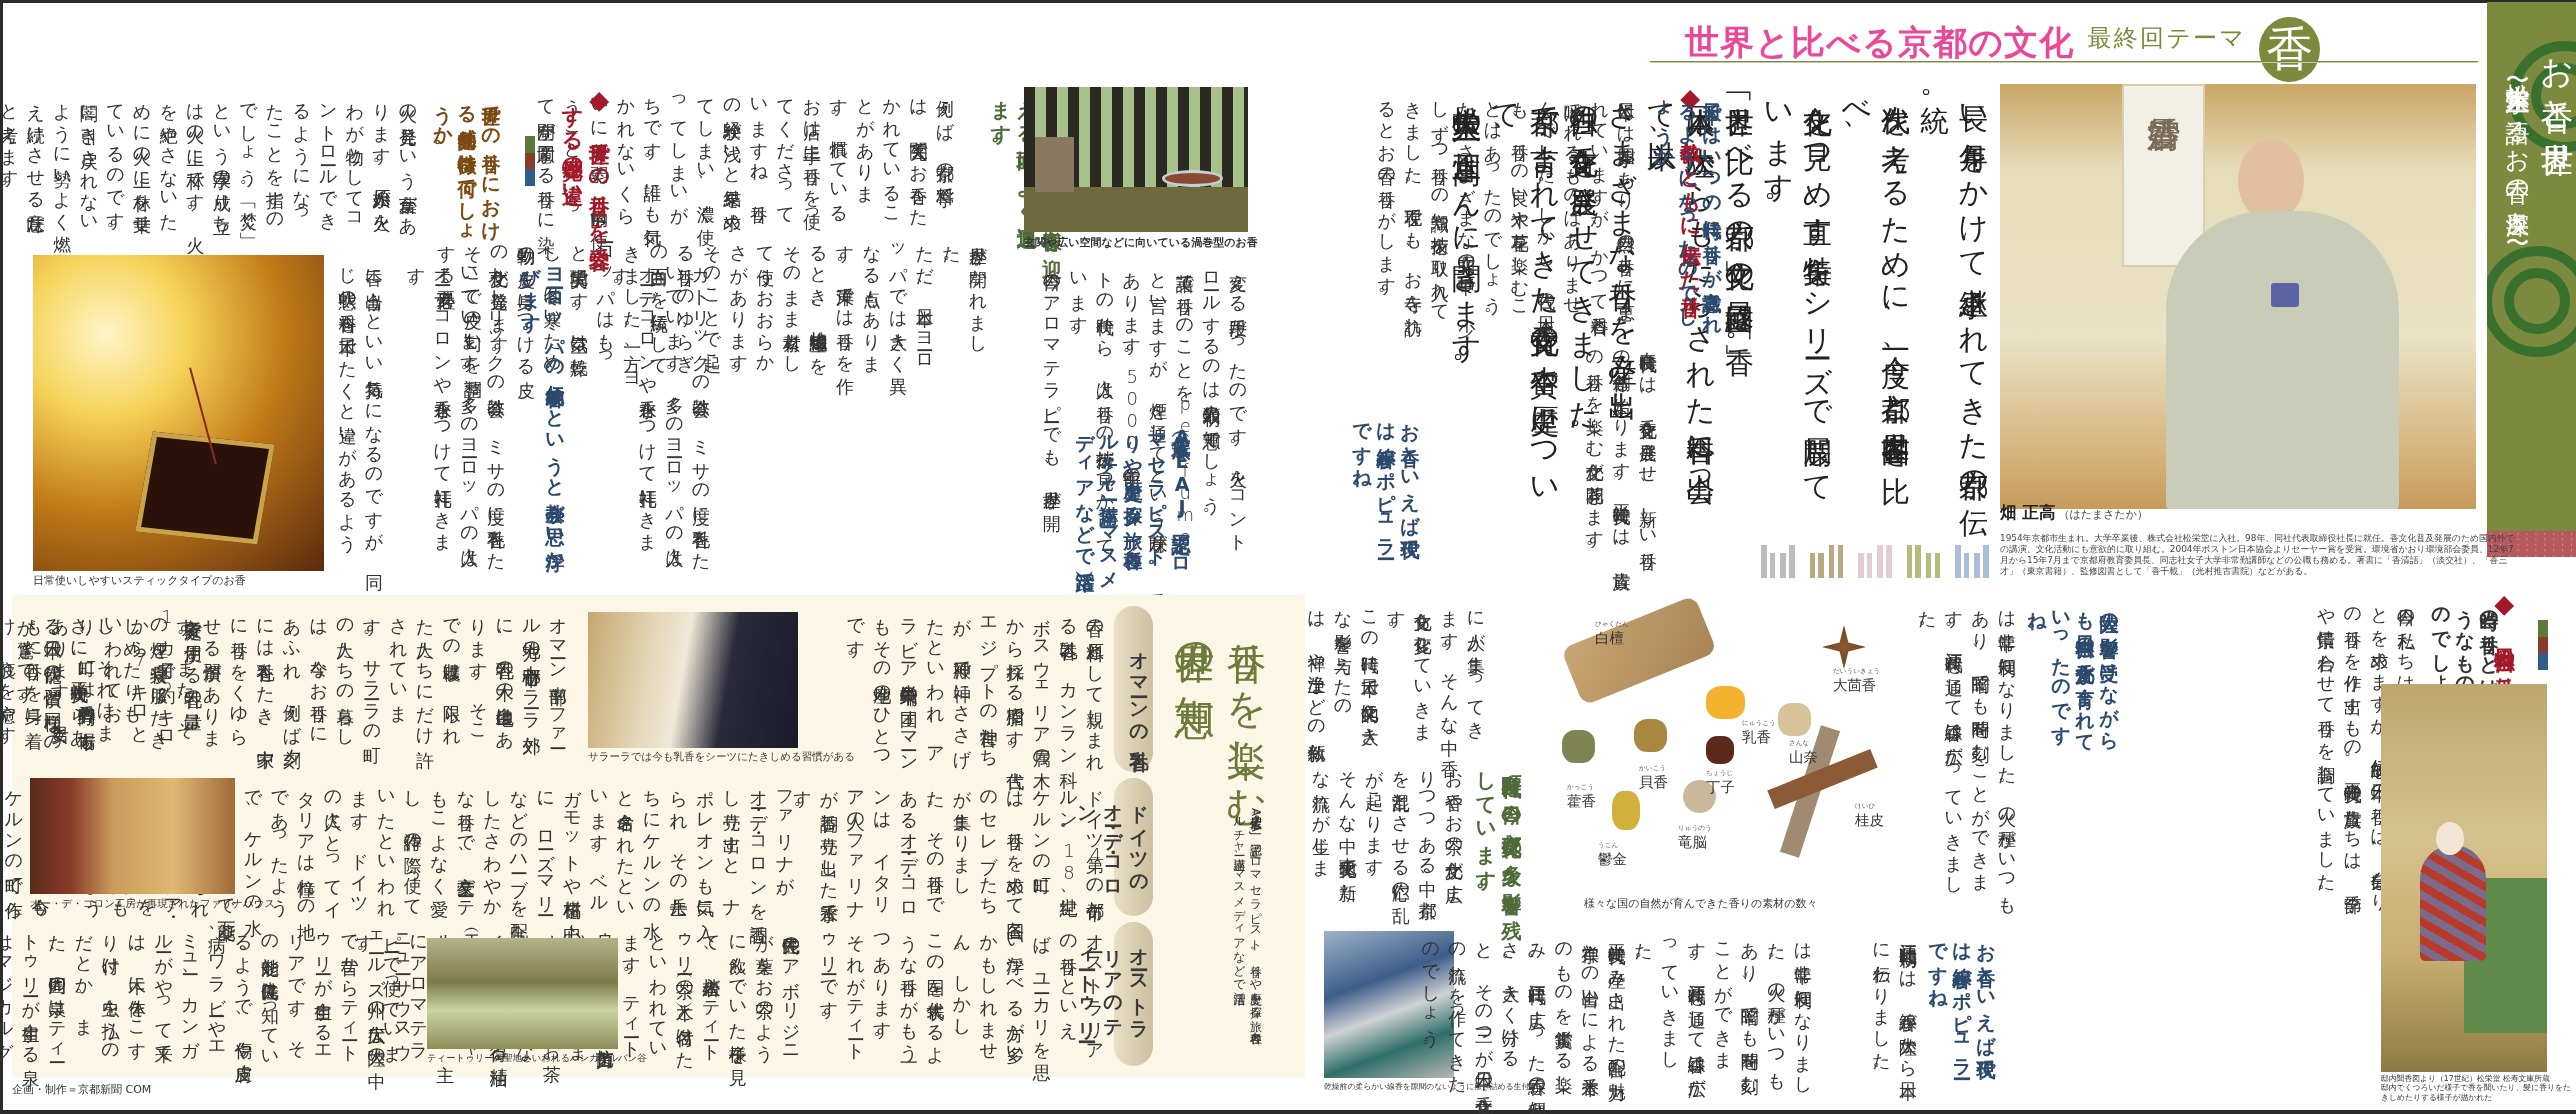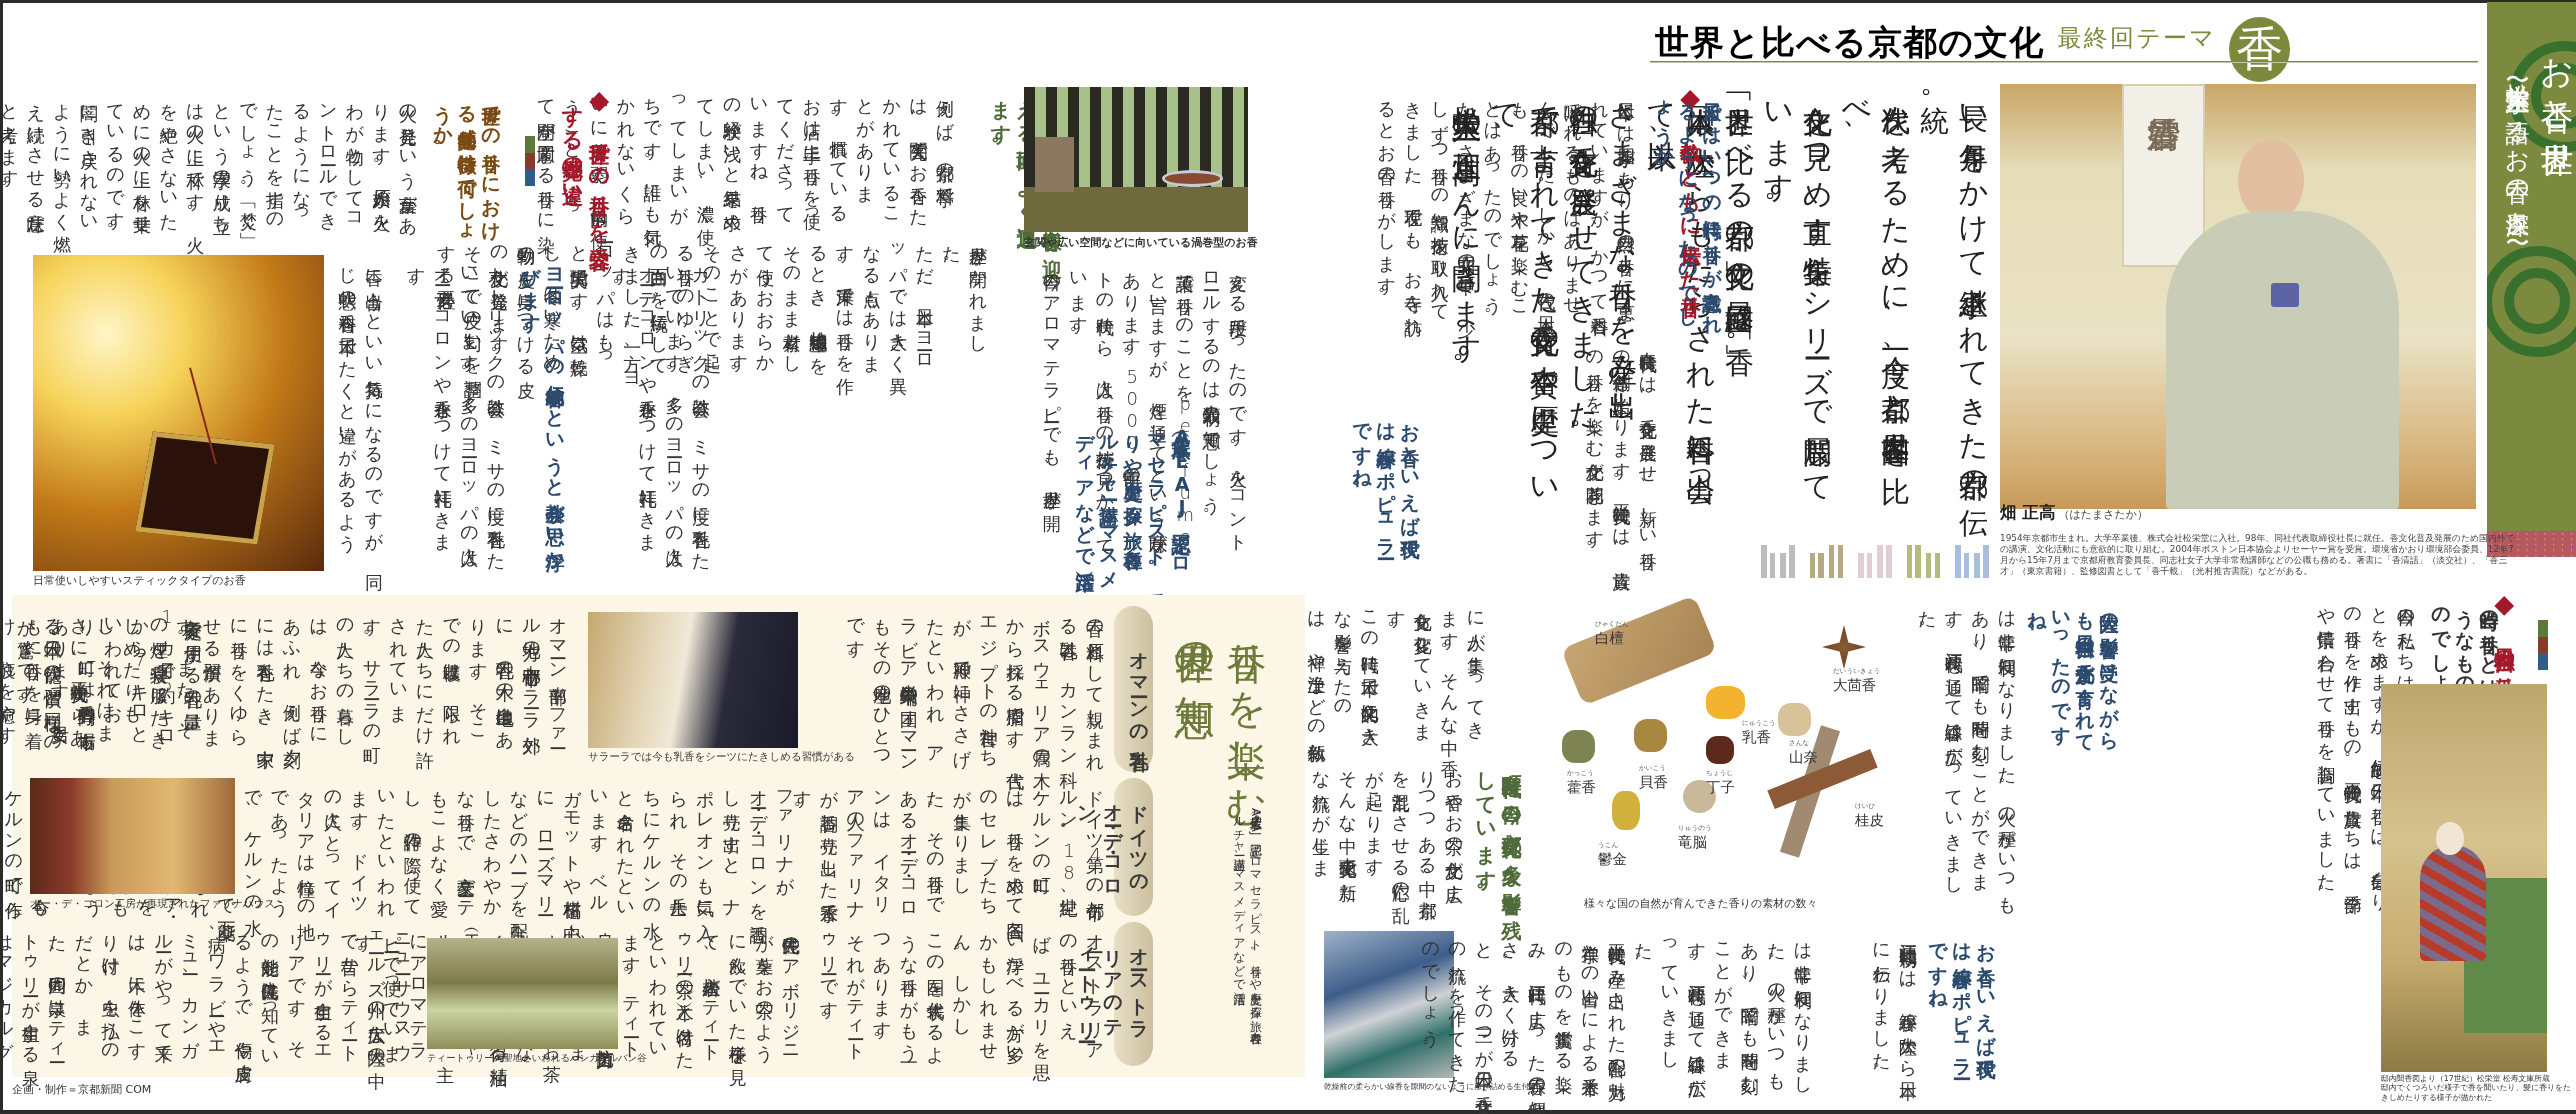--- a/index.html
+++ b/index.html
@@ -15,21 +15,21 @@
   .head-q { font-family: "DejaVu Sans", sans-serif; font-weight: bold; font-size: 19px; line-height: 24px; color: #2c4a6e; letter-spacing: 1.1px; }
   .head-q-brown { color: #7a4a12; }
   .head-green { font-family: "DejaVu Sans", sans-serif; font-weight: bold; font-size: 20px; line-height: 25.5px; color: #4f6b3a; letter-spacing: 1.7px; }
   .caption { font-family: "DejaVu Sans", sans-serif; font-size: 11px; color: #333; white-space: nowrap; }
   .diamond { display: inline-block; width: 14.4px; height: 14.4px; background: #a3192a; transform: rotate(45deg); margin: 4.4px 0 7.8px 0; }
   .tricolor { width: 10px; height: 50px; display: flex; flex-direction: column; }
   .tricolor span { flex: 1; }
   .photo { overflow: hidden; }
 
   
-  .title-main { font-family: "DejaVu Serif", serif; font-weight: bold; color: #000000; font-size: 34px; letter-spacing: 1.1px; white-space: nowrap; }
+  .title-main { font-family: "DejaVu Serif", serif; font-weight: bold; color: #ec4899; font-size: 34px; letter-spacing: 1.1px; white-space: nowrap; margin-left: 30px; }
   .title-sub { font-family: "DejaVu Serif", serif; color: #7b8a3c; font-size: 24px; letter-spacing: 2.2px; white-space: nowrap; }
   .title-badge { width: 61px; height: 65px; border-radius: 50%; background: #7b8a3c; color: #fff; font-family: "DejaVu Serif", serif; font-size: 47px; display: flex; align-items: center; justify-content: center; }
   .title-rule { height: 2.2px; border-top: 1.1px solid #7b8a3c; border-bottom: 0.6px solid #c4caa5; }
 
   
   .banner { background: #7c8a40; }
   .banner-title { font-family: "DejaVu Serif", serif; color: #fff; font-size: 33px; letter-spacing: 2.2px; }
   .banner-sub { font-family: "DejaVu Serif", serif; color: #fff; font-size: 24px; letter-spacing: 1.7px; }
   .banner-ring { border-radius: 50%; border: 10px solid #2e6b2a; opacity: .85; }
   .banner-foot { background: #b5585f; background-image: radial-gradient(#e59a5d 1.1px, transparent 1.1px); background-size: 8.9px 5.5px; }
@@ -159,21 +159,21 @@
   <div class="abs" style="left:172px; top:133px; width:28px; height:28px; background:#5c2a1c; border-radius:40%;"></div>
   <div class="abs" style="left:149px; top:177px; width:33px; height:33px; background:#c9b99a; border-radius:50%;"></div>
   <div class="abs" style="left:78px; top:188px; width:28px; height:39px; background:#d1b13c; border-radius:40%;"></div>
   <div class="abs" style="left:266px; top:122px; width:20px; height:133px; background:#a08a72; transform:rotate(18deg);"></div>
   <div class="abs" style="left:233px; top:166px; width:111px; height:20px; background:#8c5a36; transform:rotate(-22deg);"></div>
 
   <div class="ingredient" style="left:61px; top:16.6px;"><span class="ruby">びゃくだん</span><span class="nm">白檀</span></div>
   <div class="ingredient" style="left:299px; top:64px;"><span class="ruby">だいういきょう</span><span class="nm">大茴香</span></div>
   <div class="ingredient" style="left:208px; top:116px;"><span class="ruby">にゅうこう</span><span class="nm">乳香</span></div>
   <div class="ingredient" style="left:255px; top:136px;"><span class="ruby">さんな</span><span class="nm">山奈</span></div>
-  <div class="ingredient" style="left:33px; top:166px;"><span class="ruby">かっこう</span><span class="nm">藿香</span></div>
+  <div class="ingredient" style="left:33px; top:180px;"><span class="ruby">かっこう</span><span class="nm">藿香</span></div>
   <div class="ingredient" style="left:105px; top:161px;"><span class="ruby">かいこう</span><span class="nm">貝香</span></div>
   <div class="ingredient" style="left:172px; top:166px;"><span class="ruby">ちょうじ</span><span class="nm">丁子</span></div>
   <div class="ingredient" style="left:321px; top:199px;"><span class="ruby">けいひ</span><span class="nm">桂皮</span></div>
   <div class="ingredient" style="left:144px; top:221px;"><span class="ruby">りゅうのう</span><span class="nm">竜脳</span></div>
   <div class="ingredient" style="left:64px; top:238px;"><span class="ruby">うこん</span><span class="nm">鬱金</span></div>
   <div class="abs caption" style="left:50px; top:293px;">様々な国の自然が育んできた香りの素材の数々</div>
 </div>
 
 <div class="abs photo" style="left:1324px; top:931px; width:130px; height:147px; background:linear-gradient(160deg,#9fb3c8 0%,#3d5d8a 35%,#cfd2d4 55%,#2f6f6a 75%,#b7b8b6 100%);"></div>
 <div class="abs caption" style="left:1324px; top:1081px; font-size:7.8px;">乾燥前の柔らかい線香を隙間のないように敷き詰める生付け</div>

